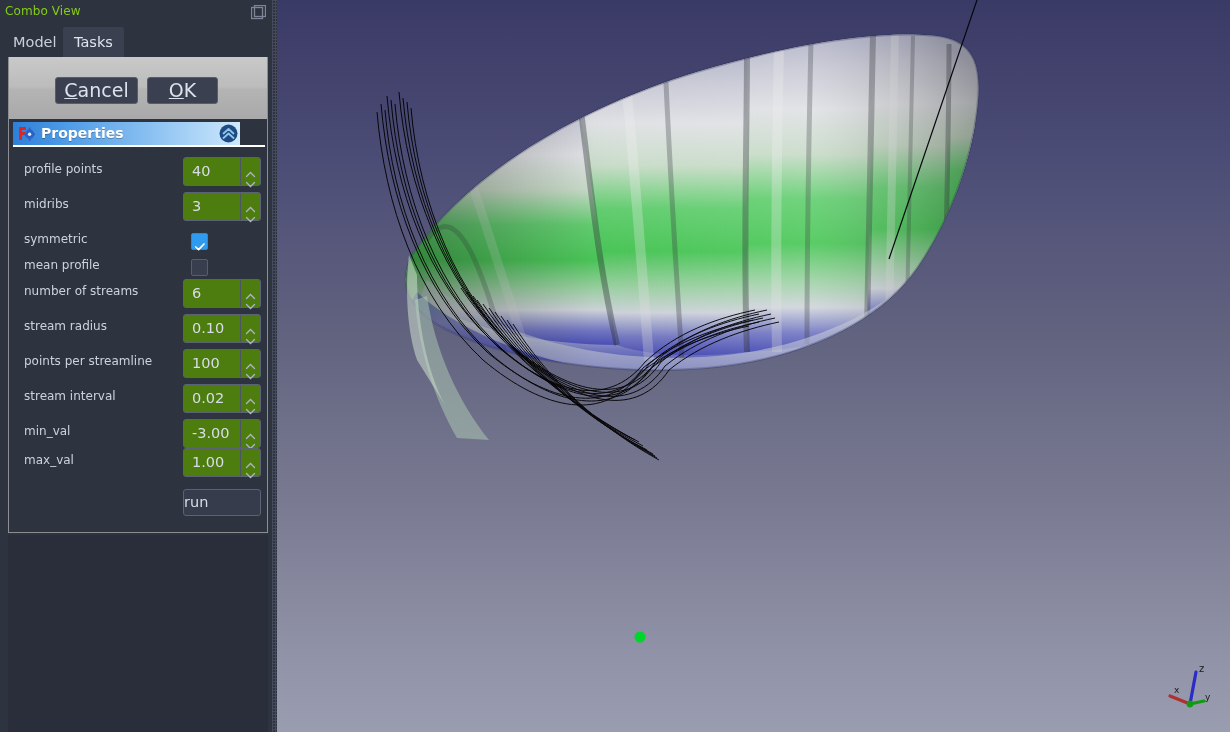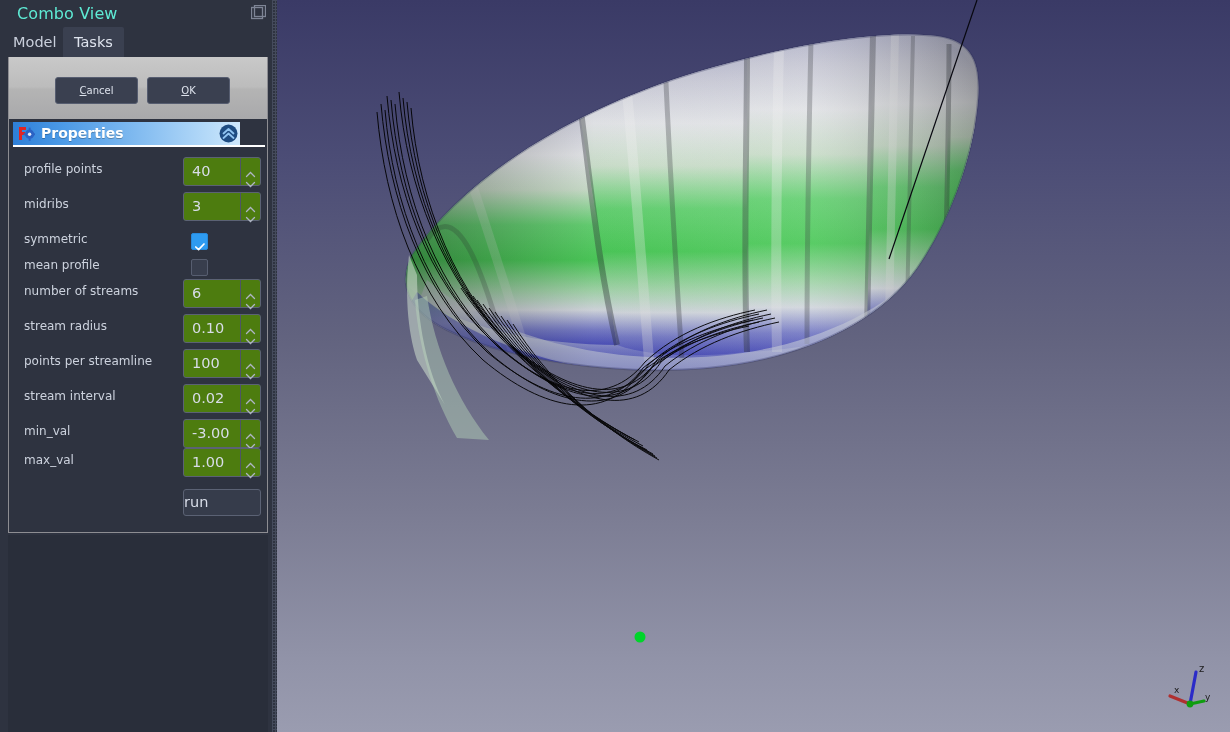--- a/index.html
+++ b/index.html
@@ -32,24 +32,23 @@
   }
   #titlebar {
     position: absolute;
     left: 0; top: 0;
     width: 272px; height: 25px;
     background: #2e3340;
   }
   #titlebar .title {
     position: absolute;
     left: 5px; top: 4px;
-    font-size: 16px;
-    color: #5eead4;
+    font-size: 12px;
+    color: #84cc16;
     letter-spacing: .1px;
-    margin-left: 12px;
   }
   #float-icon {
     position: absolute;
     right: 6px; top: 5px;
     width: 15px; height: 15px;
   }
 
   
   #tabbar {
     position: absolute;
@@ -93,28 +92,28 @@
     border-right: 1px solid #8d8d92;
     box-sizing: border-box;
   }
   .btn-dark {
     position: absolute;
     height: 27px;
     background: #3a4050;
     border: 1px solid #565d70;
     border-radius: 3px;
     color: #dde2ec;
-    font-size: 10px;
+    font-size: 19px;
     line-height: 25px;
     text-align: center;
     cursor: default;
     box-sizing: border-box;
   }
   #btn-cancel { left: 46px; top: 20px; width: 83px; }
-  #btn-ok     { left: 138px; top: 20px; width: 83px; }
+  #btn-ok     { left: 138px; top: 20px; width: 71px; }
   .ul-first { text-decoration: underline; }
 
   
   #prop-box {
     position: absolute;
     left: 8px; top: 62px;
     width: 260px;
     height: 414px;
     border-left: 1px solid #8d8d92;
     border-right: 1px solid #8d8d92;

